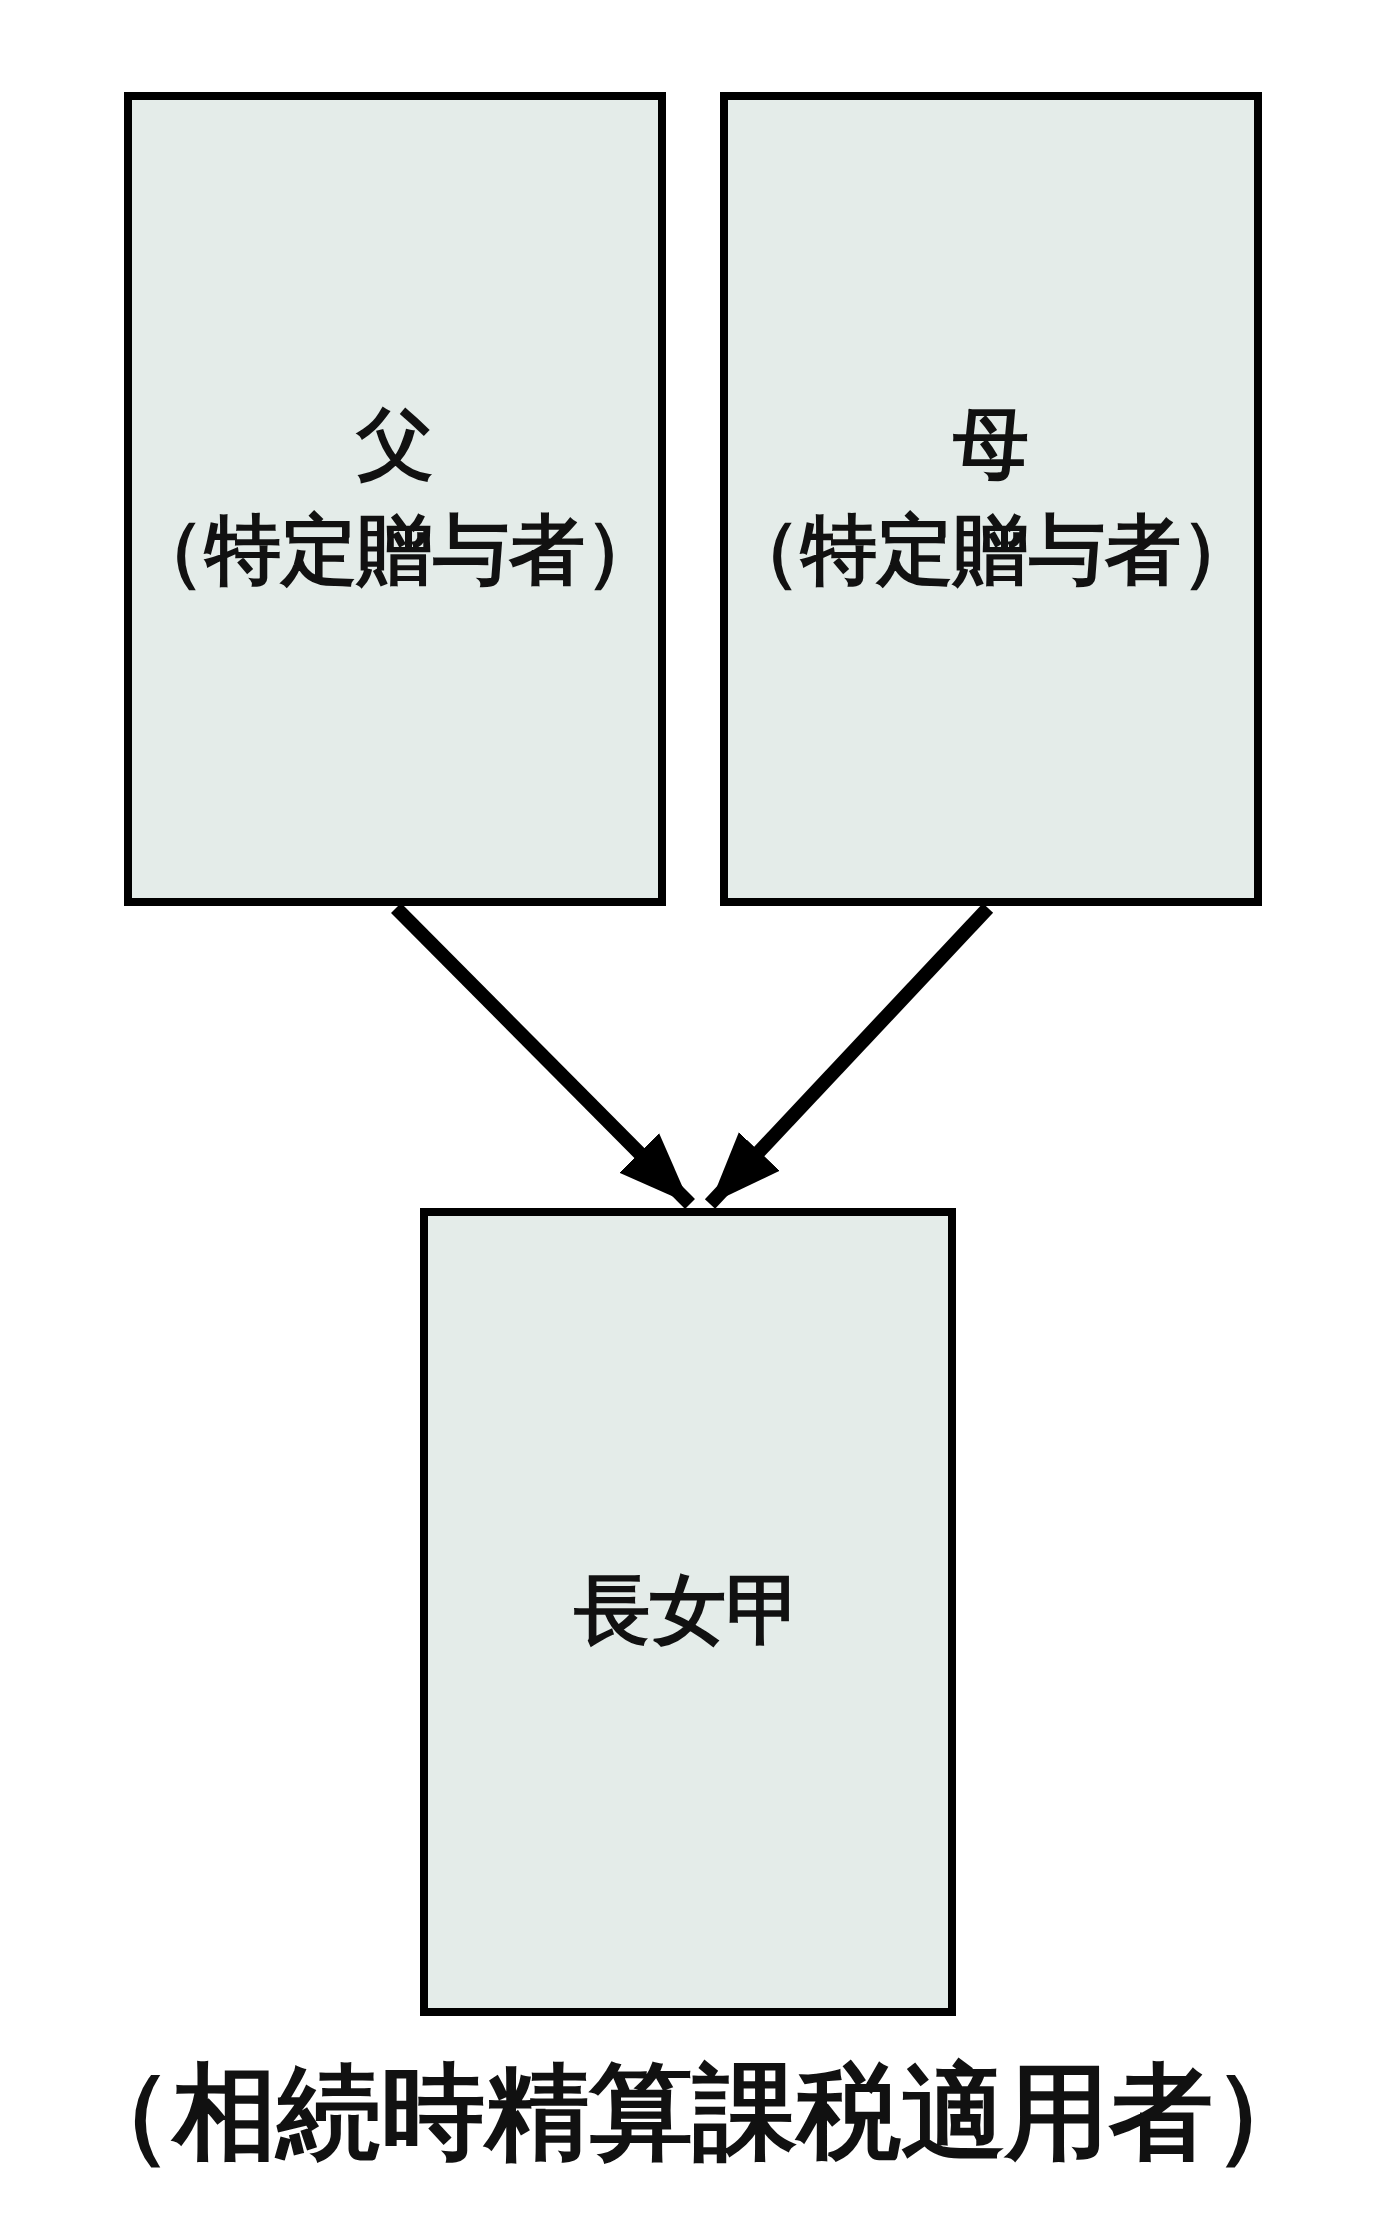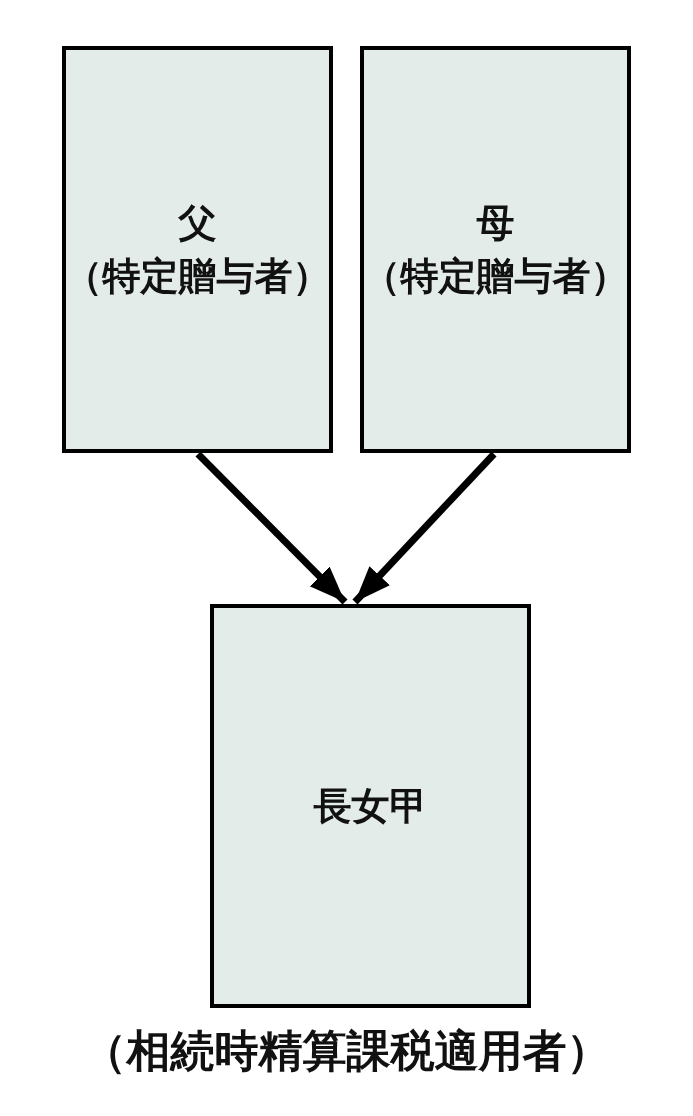--- a/index.html
+++ b/index.html
@@ -21,21 +21,21 @@
     background: var(--box-fill, #e4ece9);
     border: 4px solid var(--box-border, #000000);
     display: flex;
     flex-direction: column;
     align-items: center;
     justify-content: center;
     text-align: center;
   }
   .box-father { left: 62px;  top: 46px;  width: 271px; height: 407px; }
   .box-mother { left: 360px; top: 46px;  width: 271px; height: 407px; }
-  .box-daughter { left: 210px; top: 604px; width: 321px; height: 404px; }
+  .box-daughter { left: 210px; top: 604px; width: 268px; height: 404px; }
   .box-label {
     font-size: 38px;
     font-weight: 700;
     line-height: 1.38;
     color: var(--text-color, #111111);
     letter-spacing: 0;
     white-space: nowrap;
   }
   .arrows {
     position: absolute;
@@ -46,21 +46,21 @@
   .arrows line {
     stroke: var(--arrow-color, #000000);
     stroke-width: 7;
   }
   .caption {
     position: absolute;
     left: 0;
     top: 1022px;
     width: 693px;
     text-align: center;
-    font-size: 44px;
+    font-size: 52px;
     font-weight: 700;
     color: var(--text-color, #111111);
     white-space: nowrap;
   }
 </style>
 </head>
 <body>
 
 <div class="canvas">
 

